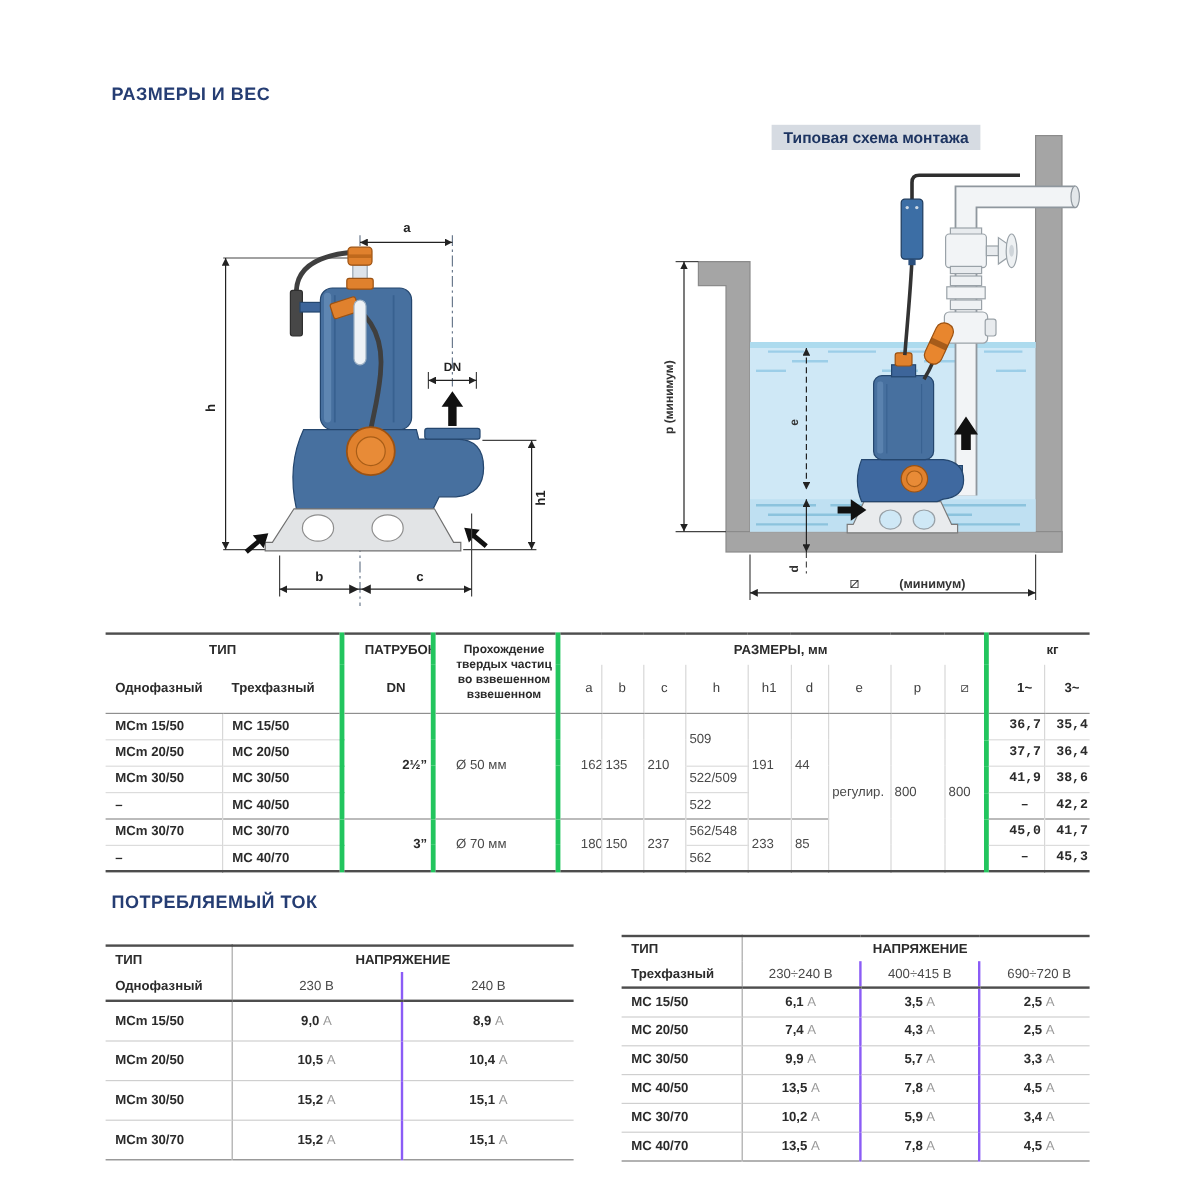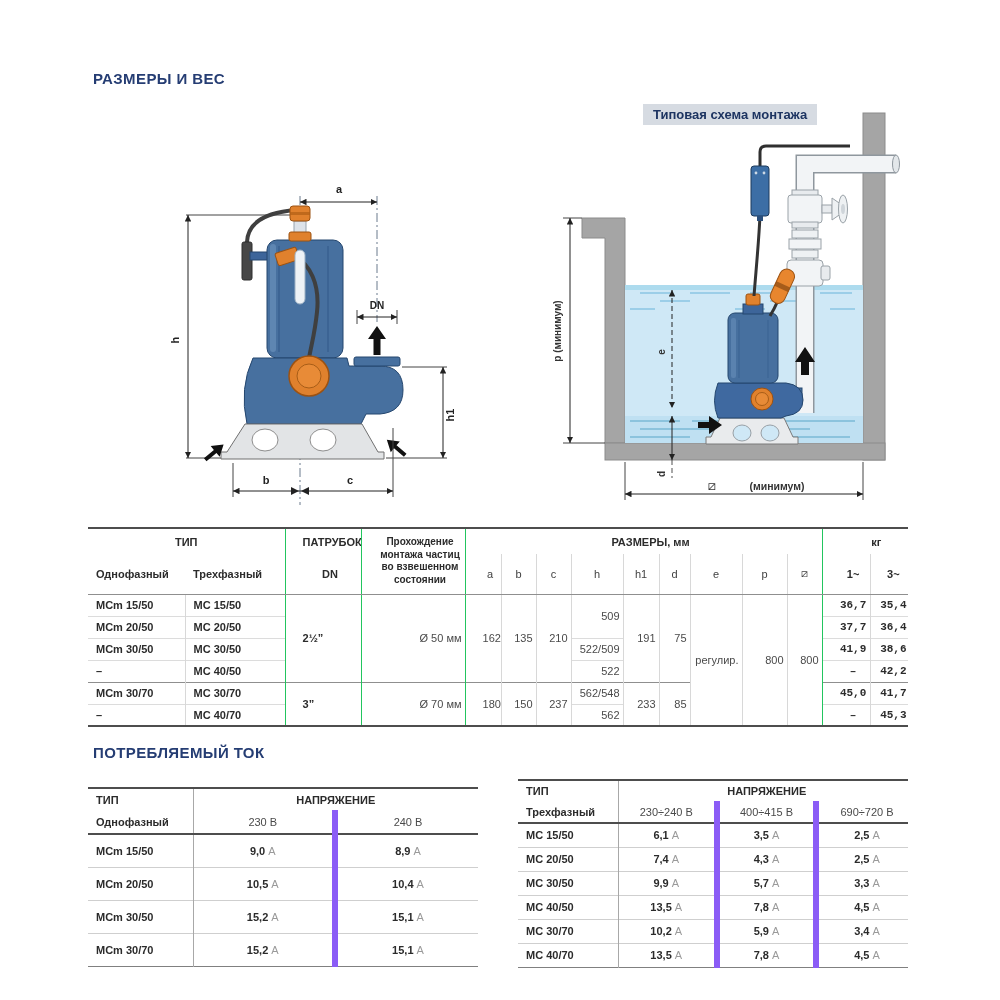--- a/index.html
+++ b/index.html
@@ -17,36 +17,36 @@
   .c{text-align:center;} .l{text-align:left;padding-left:8px;margin-left:30px;}
   
   #main-table{position:absolute;left:88px;top:527px;width:828px;
         border-top:2px solid #4d4d4d;border-bottom:2px solid #4d4d4d;}
   #main-table thead tr.h1{height:26px;} #main-table thead tr.h2{height:40px;}
   #main-table tbody tr{height:22px;}
   #main-table .hdr{font-weight:bold;color:#2b2b2b;}
   #main-table .dimhdr{color:#3f3f3f;text-align:center;}
   #main-table .solids{font-size:10px;line-height:1.25;text-align:center;font-weight:bold;}
   #main-table .hb{border-bottom:1px solid #8f8f8f;}
-  #main-table .sep-major{border-left:1px solid #22c55e;padding-left:17px;}
+  #main-table .sep-major{border-left:4px solid #22c55e;padding-left:17px;}
   #main-table .sep-minor{border-left:1px solid #d8d8d8;}
   #main-table tbody tr.light>td{border-top:1px solid #dcdcdc;}
   #main-table tbody tr.group>td{border-top:1px solid #8f8f8f;}
   #main-table .type{font-weight:bold;color:#2b2b2b;text-align:left;padding-left:8px;}
-  #main-table .val{color:#4a4a4a;text-align:right;}
-  #main-table .dnval{font-weight:bold;text-align:left;}
+  #main-table .val{color:#4a4a4a;text-align:left;}
+  #main-table .dnval{font-weight:bold;text-align:right;}
   #main-table .kg{font-weight:bold;text-align:center;font-family:Liberation Mono, monospace;}
   
   .cur-table{position:absolute;border-top:2px solid #4d4d4d;border-bottom:1.5px solid #808080;}
   .cur-table .hdr{font-weight:bold;color:#2b2b2b;}
   .cur-table .volt{color:#4a4a4a;text-align:center;}
   .cur-table .hb2{border-bottom:2px solid #4d4d4d;}
   .cur-table tbody tr+tr>td{border-top:1px solid #cfcfcf;}
   .cur-table .sep-main{border-left:1px solid #a8a8a8;}
-  .cur-table .sep-sub{border-left:6px solid #8b5cf6;}
+  .cur-table .sep-sub{border-left:2px solid #8b5cf6;}
   .cur-table .type{font-weight:bold;text-align:left;padding-left:8px;}
   .cur-table .amp{text-align:center;font-weight:bold;color:#2b2b2b;}
   .unit{color:#9a9a9a;font-weight:normal;margin-left:3px;}
   #cur-single{left:88px;top:787px;width:390px;}
   #cur-single thead tr:nth-child(1){height:22px;} #cur-single thead tr:nth-child(2){height:24px;}
   #cur-single tbody tr{height:33px;}
   #cur-three{left:518px;top:779px;width:397px;}
   #cur-three thead tr:nth-child(1){height:21px;} #cur-three thead tr:nth-child(2){height:22px;}
   #cur-three tbody tr{height:24px;}
 </style>
@@ -239,21 +239,21 @@
         <col style="width:52px">
         <col style="width:45px">
       <col style="width:35px">
         <col style="width:48px">
         <col style="width:46px">
     </colgroup>
     <thead>
       <tr class="h1">
         <th colspan="2" class="hdr c">ТИП</th>
         <th class="hdr c sep-major">ПАТРУБОК</th>
-        <th rowspan="2" class="solids sep-major hb">Прохождение монтажа частиц во взвешенном состоянии</th>
+        <th rowspan="2" class="solids sep-major hb">Прохождение твердых частиц во взвешенном взвешенном</th>
         <th colspan="9" class="hdr c sep-major">РАЗМЕРЫ, мм</th>
         <th colspan="2" class="hdr c sep-major">кг</th>
       </tr>
       <tr class="h2">
         <th class="hdr l hb">Однофазный</th>
         <th class="hdr l hb">Трехфазный</th>
         <th class="hdr c sep-major hb">DN</th>
         <th class="dimhdr sep-major hb">a</th>
         <th class="dimhdr sep-minor hb">b</th>
         <th class="dimhdr sep-minor hb">c</th>
@@ -271,21 +271,21 @@
       <tr>
         <td class="type">MCm 15/50</td>
         <td class="type sep-minor">MC 15/50</td>
         <td rowspan="4" class="dnval sep-major">2½”</td>
         <td rowspan="4" class="val sep-major">Ø 50 мм</td>
         <td rowspan="4" class="val sep-major">162</td>
         <td rowspan="4" class="val sep-minor">135</td>
         <td rowspan="4" class="val sep-minor">210</td>
         <td rowspan="2" class="val sep-minor">509</td>
         <td rowspan="4" class="val sep-minor">191</td>
-        <td rowspan="4" class="val sep-minor">75</td>
+        <td rowspan="4" class="val sep-minor">44</td>
         <td rowspan="6" class="val sep-minor">регулир.</td>
         <td rowspan="6" class="val sep-minor">800</td>
         <td rowspan="6" class="val sep-minor">800</td>
         <td class="kg sep-major">36,7</td>
         <td class="kg sep-minor">35,4</td>
       </tr>
       <tr class="light">
         <td class="type">MCm 20/50</td>
         <td class="type sep-minor">MC 20/50</td>
         <td class="kg sep-major">37,7</td>

